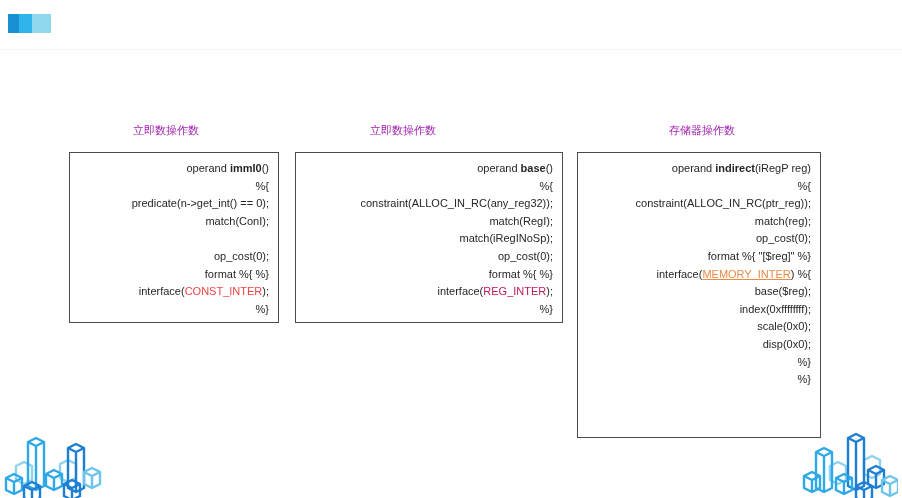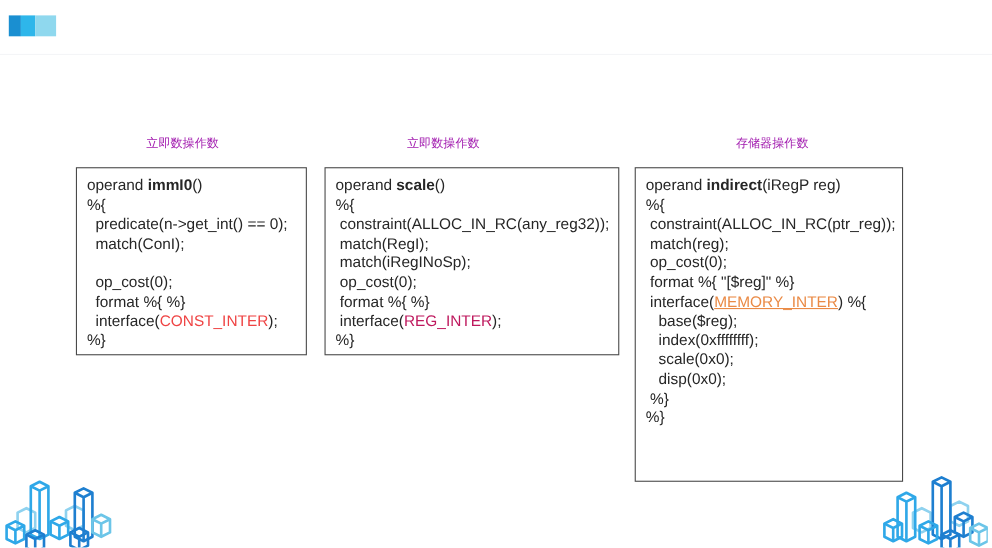--- a/index.html
+++ b/index.html
@@ -82,24 +82,25 @@
   .code-box {
     position: absolute;
     border: 1px solid #4a4a4a;
     background: #ffffff;
     box-sizing: border-box;
     padding: 7px 9px 8px 9px;
   }
   .code-box pre {
     margin: 0;
     font-family: "Liberation Sans", sans-serif;
-    font-size: 14px;
+    font-size: 11px;
     line-height: 17.6px;
     color: #262626;
     white-space: pre;
+    text-align: right;
   }
   .kw { font-weight: 700; }
   .acc { color: #ea8a45; }
 
   
   #head-1 { left: 133px; top: 123px; }
   #box-1  { left: 69px;  top: 152px; width: 210px; height: 171px; }
   
   #head-2 { left: 370px; top: 123px; }
   #box-2  { left: 295px; top: 152px; width: 268px; height: 171px; }
@@ -138,21 +139,21 @@
   match(ConI);
 
   op_cost(0);
   format %{ %}
   interface(<span class="acc" style="color: #ef4444;">CONST_INTER</span>);
 %}</pre>
   </div>
 
   <div class="col-head" id="head-2">立即数操作数</div>
   <div class="code-box" id="box-2">
-    <pre>operand <span class="kw">scale</span>()
+    <pre>operand <span class="kw">base</span>()
 %{
  constraint(ALLOC_IN_RC(any_reg32));
  match(RegI);
  match(iRegINoSp);
  op_cost(0);
  format %{ %}
  interface(<span class="acc" style="color: #be185d; margin-top: 42px;">REG_INTER</span>);
 %}</pre>
   </div>
 

